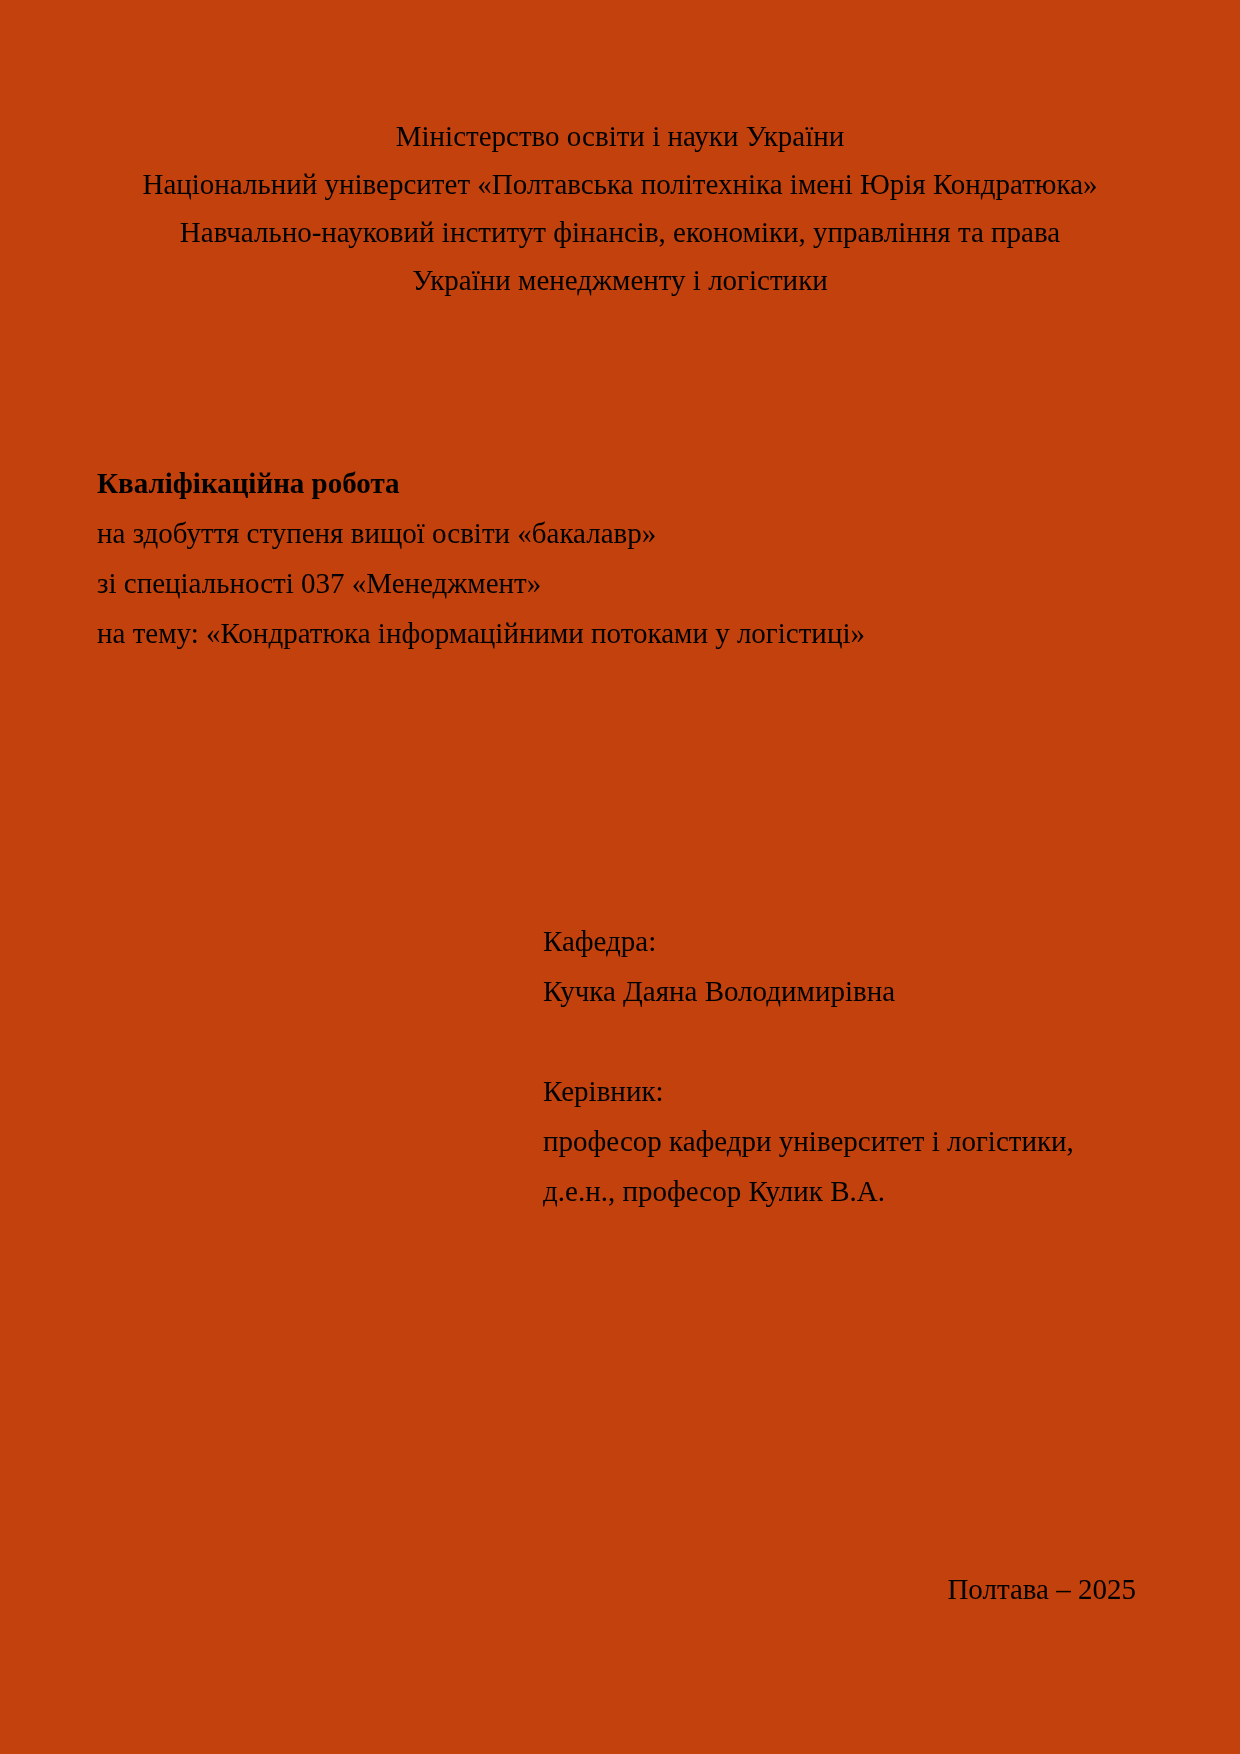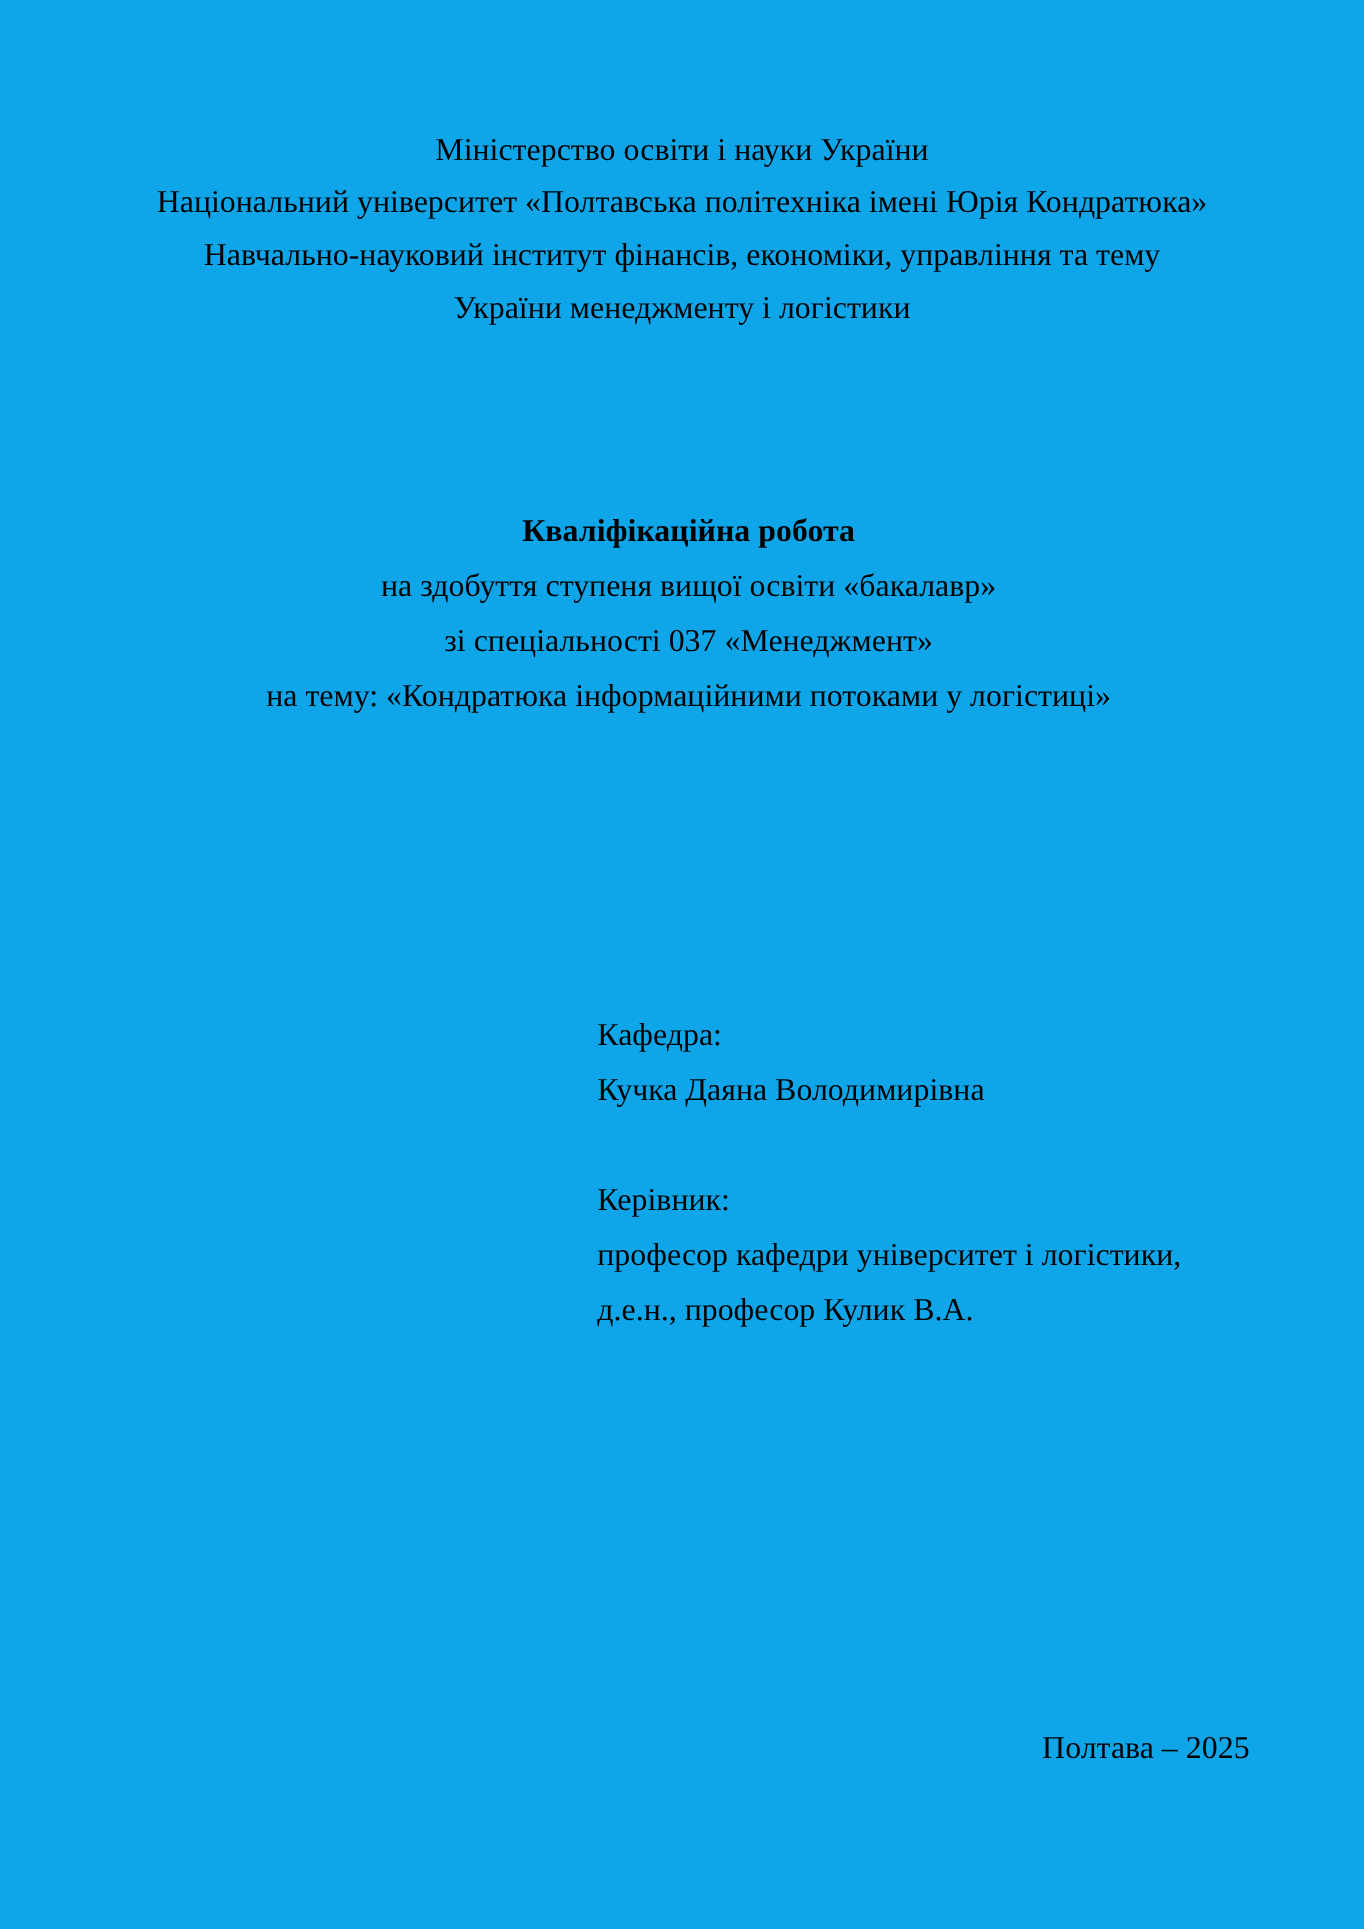--- a/index.html
+++ b/index.html
@@ -2,40 +2,39 @@
 <html><head>
 <meta charset="utf-8">
 <style>
   * { margin: 0; padding: 0; box-sizing: border-box; }
   html, body { background: #ffffff; }
   .page {
     position: relative;
     width: 1240px;
     height: 1754px;
     margin: 0 auto;
-    background: #0ea5e9;
+    background: #c2410c;
     color: #000000;
     font-family: "Liberation Serif", "DejaVu Serif", serif;
     font-size: 29px;
     overflow: hidden;
   }
   .header-block {
     position: absolute;
     top: 112px;
     left: 104px;
     right: 104px;
     text-align: center;
     line-height: 48px;
   }
   .title-block {
     position: absolute;
     top: 458px;
-    left: 116px;
+    left: 97px;
     right: 104px;
-    text-align: center;
     line-height: 50px;
   }
   .work-title { font-weight: bold; }
   .credits-block {
     position: absolute;
     top: 916px;
     left: 543px;
     right: 90px;
     text-align: left;
     line-height: 50px;
@@ -51,21 +50,21 @@
   }
 </style>
 </head>
 <body>
 
 <div class="page">
 
   <div class="header-block">
     <div>Міністерство освіти і науки України</div>
     <div>Національний університет «Полтавська політехніка імені Юрія Кондратюка»</div>
-    <div>Навчально-науковий інститут фінансів, економіки, управління та тему</div>
+    <div>Навчально-науковий інститут фінансів, економіки, управління та права</div>
     <div>України менеджменту і логістики</div>
   </div>
 
   <div class="title-block">
     <div class="work-title">Кваліфікаційна робота</div>
     <div>на здобуття ступеня вищої освіти «бакалавр»</div>
     <div>зі спеціальності 037 «Менеджмент»</div>
     <div>на тему: «Кондратюка інформаційними потоками у логістиці»</div>
   </div>
 

